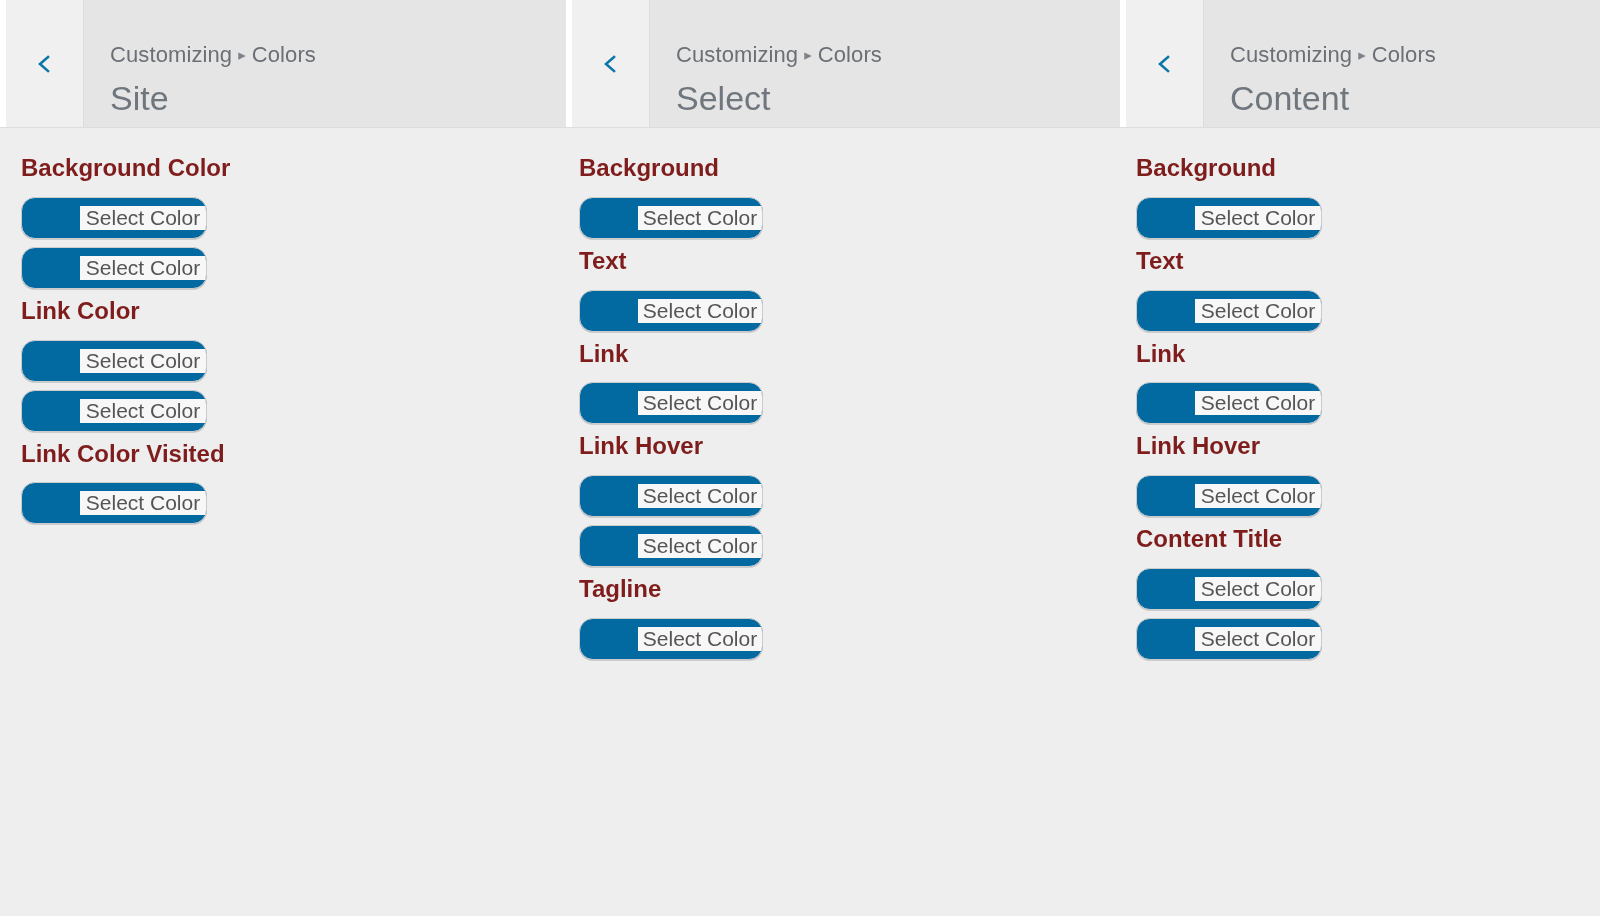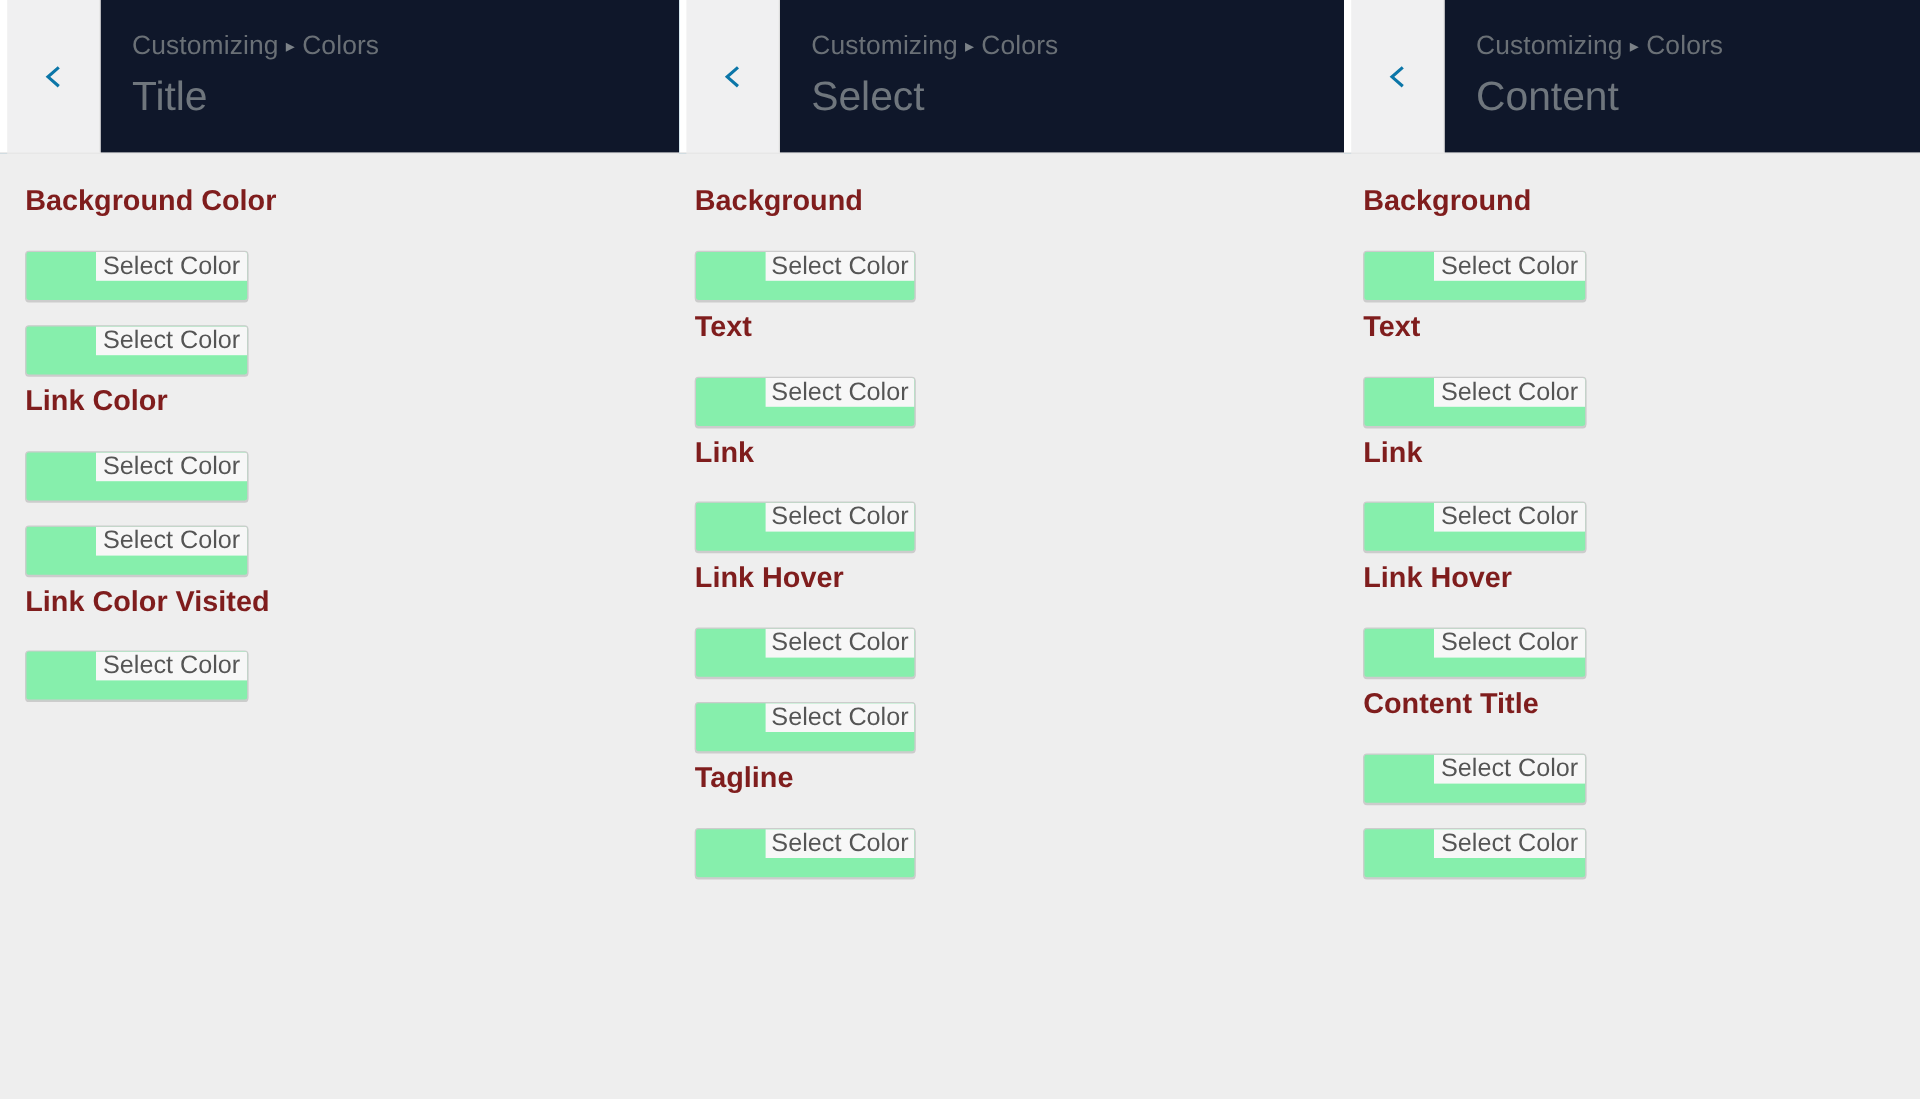--- a/index.html
+++ b/index.html
@@ -68,23 +68,23 @@
   .chevron-left {
     width: 22px;
     height: 22px;
     display: block;
   }
   .chevron-left svg { display: block; }
 
   .head-text {
     flex: 1 1 auto;
     padding-left: 26px;
-    padding-top: 24px;
-    box-sizing: border-box;
-    background: #0f172a;
+    padding-top: 41px;
+    box-sizing: border-box;
+    background: #e5e5e5;
   }
   .breadcrumb {
     font-size: 22px;
     color: #6a7076;
     letter-spacing: 0.1px;
     line-height: 1.25;
     white-space: nowrap;
   }
   .breadcrumb .sep {
     display: inline-block;
@@ -113,25 +113,25 @@
   .control-label {
     font-size: 24px;
     font-weight: bold;
     color: #7f1d1d;
     line-height: 1.2;
     margin-bottom: 14px;
     white-space: nowrap;
   }
   .color-button {
     display: inline-flex;
-    align-items: flex-start;
+    align-items: center;
     height: 42px;
     border: 1px solid #cccccc;
-    border-radius: 3px;
-    background: #86efac;
+    border-radius: 14px;
+    background: #0369a1;
     box-shadow: 0 1px 0 #cccccc;
     box-sizing: border-box;
     cursor: pointer;
     overflow: hidden;
     width: 186px;
   }
   .swatch {
     width: 58px;
     border-right: 1px solid #cccccc;
     box-sizing: border-box;
@@ -173,21 +173,21 @@
         <span class="chevron-left">
           <svg viewBox="0 0 22 22" width="22" height="22" aria-hidden="true">
             <polyline points="14,4 6,11 14,18" fill="none" stroke="#0b76a8" stroke-width="2.6" stroke-linecap="square" stroke-linejoin="miter"></polyline>
           </svg>
         </span>
       </div>
       <div class="head-text">
         <div class="breadcrumb">
           <span>Customizing</span><span class="sep">▸</span><span>Colors</span>
         </div>
-        <div class="panel-title">Title</div>
+        <div class="panel-title">Site</div>
       </div>
     </div>
 
     <div class="controls col-pad-body">
 
       <div class="control">
         <div class="control-label">Background Color</div>
         <div class="color-button">
           <span class="swatch" style="background: rgb(255, 255, 255);"></span>
           <span class="swatch-label">Select Color</span>

